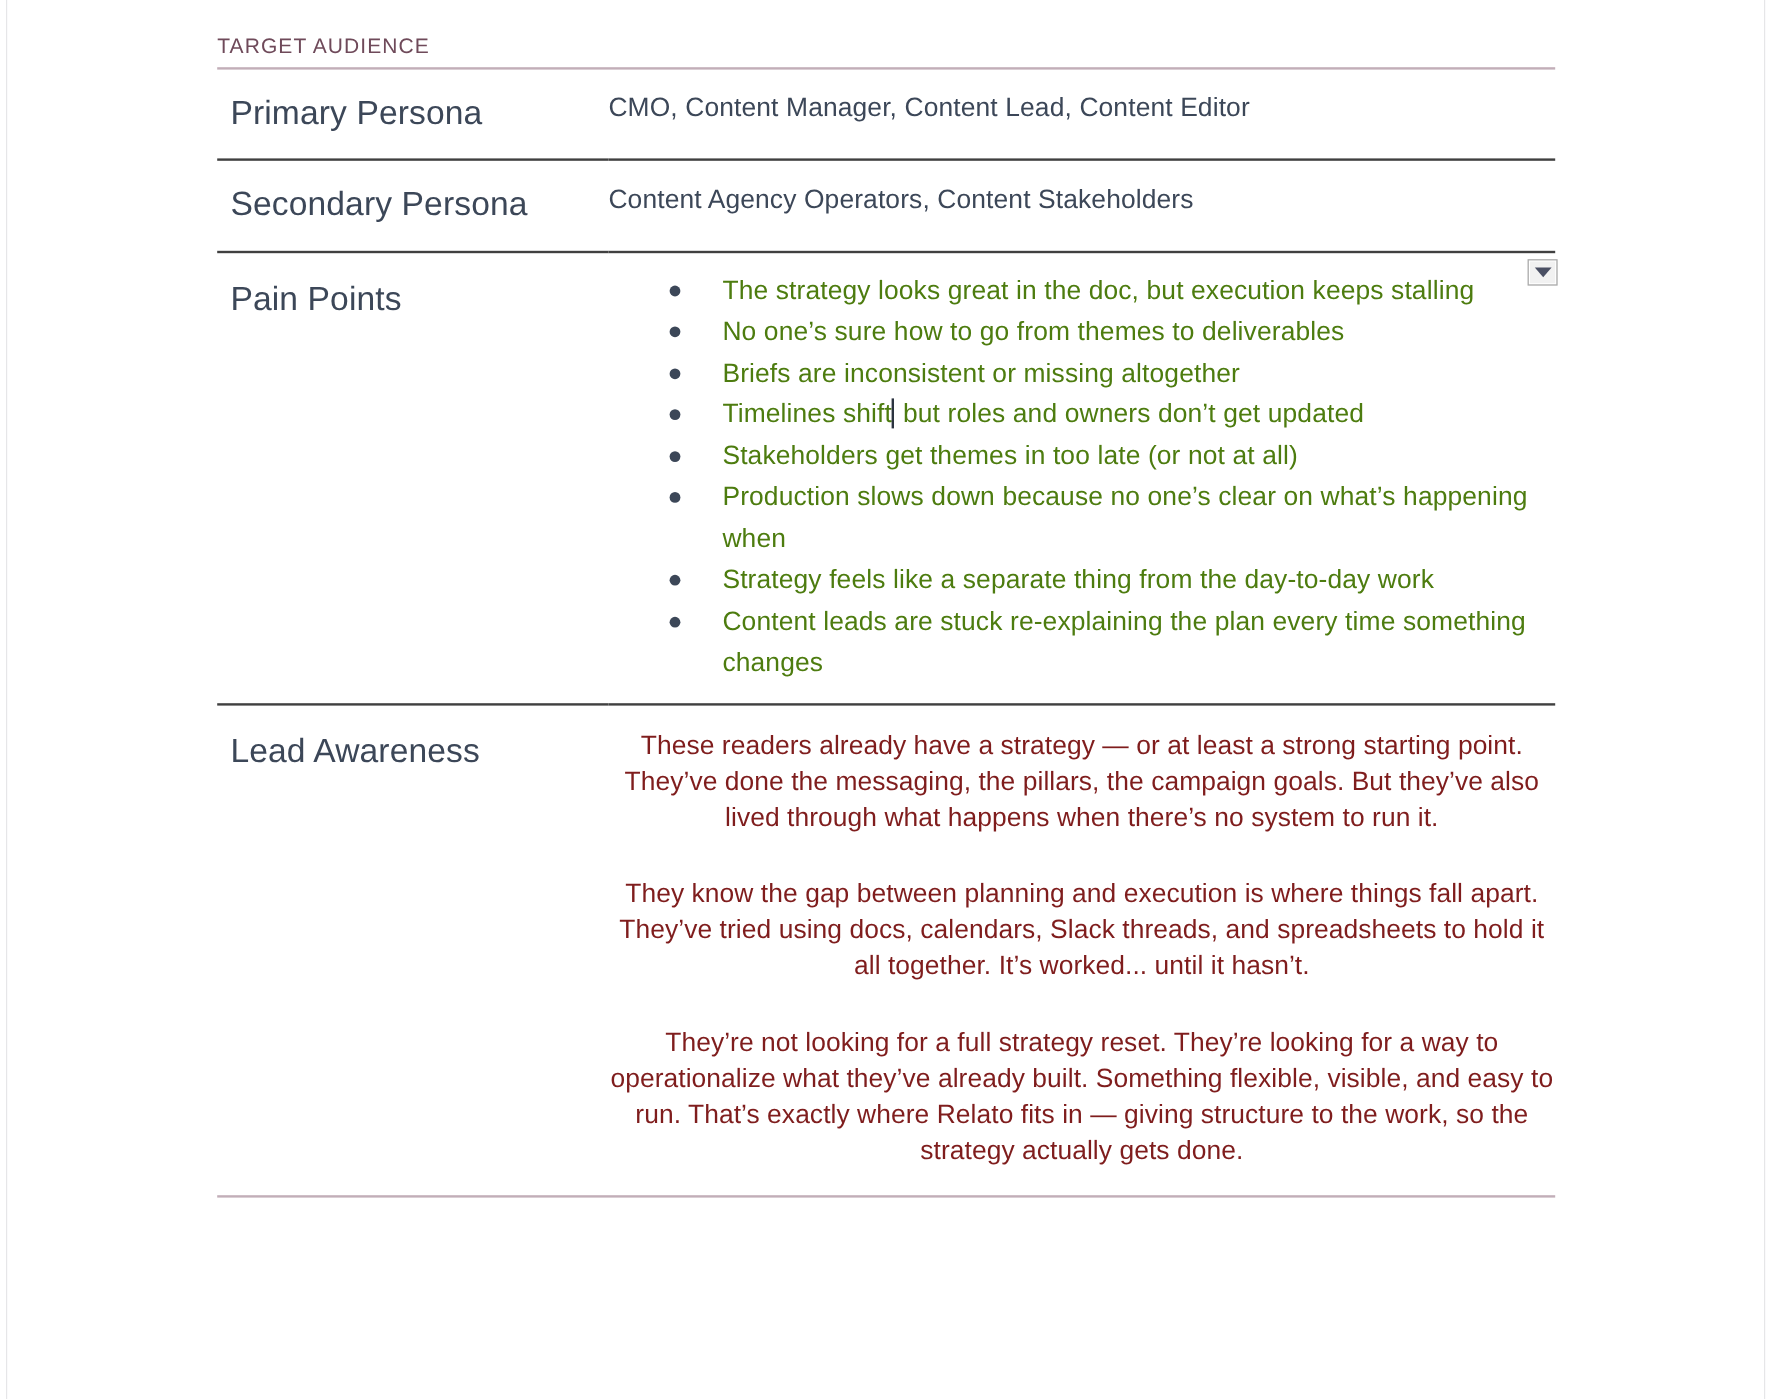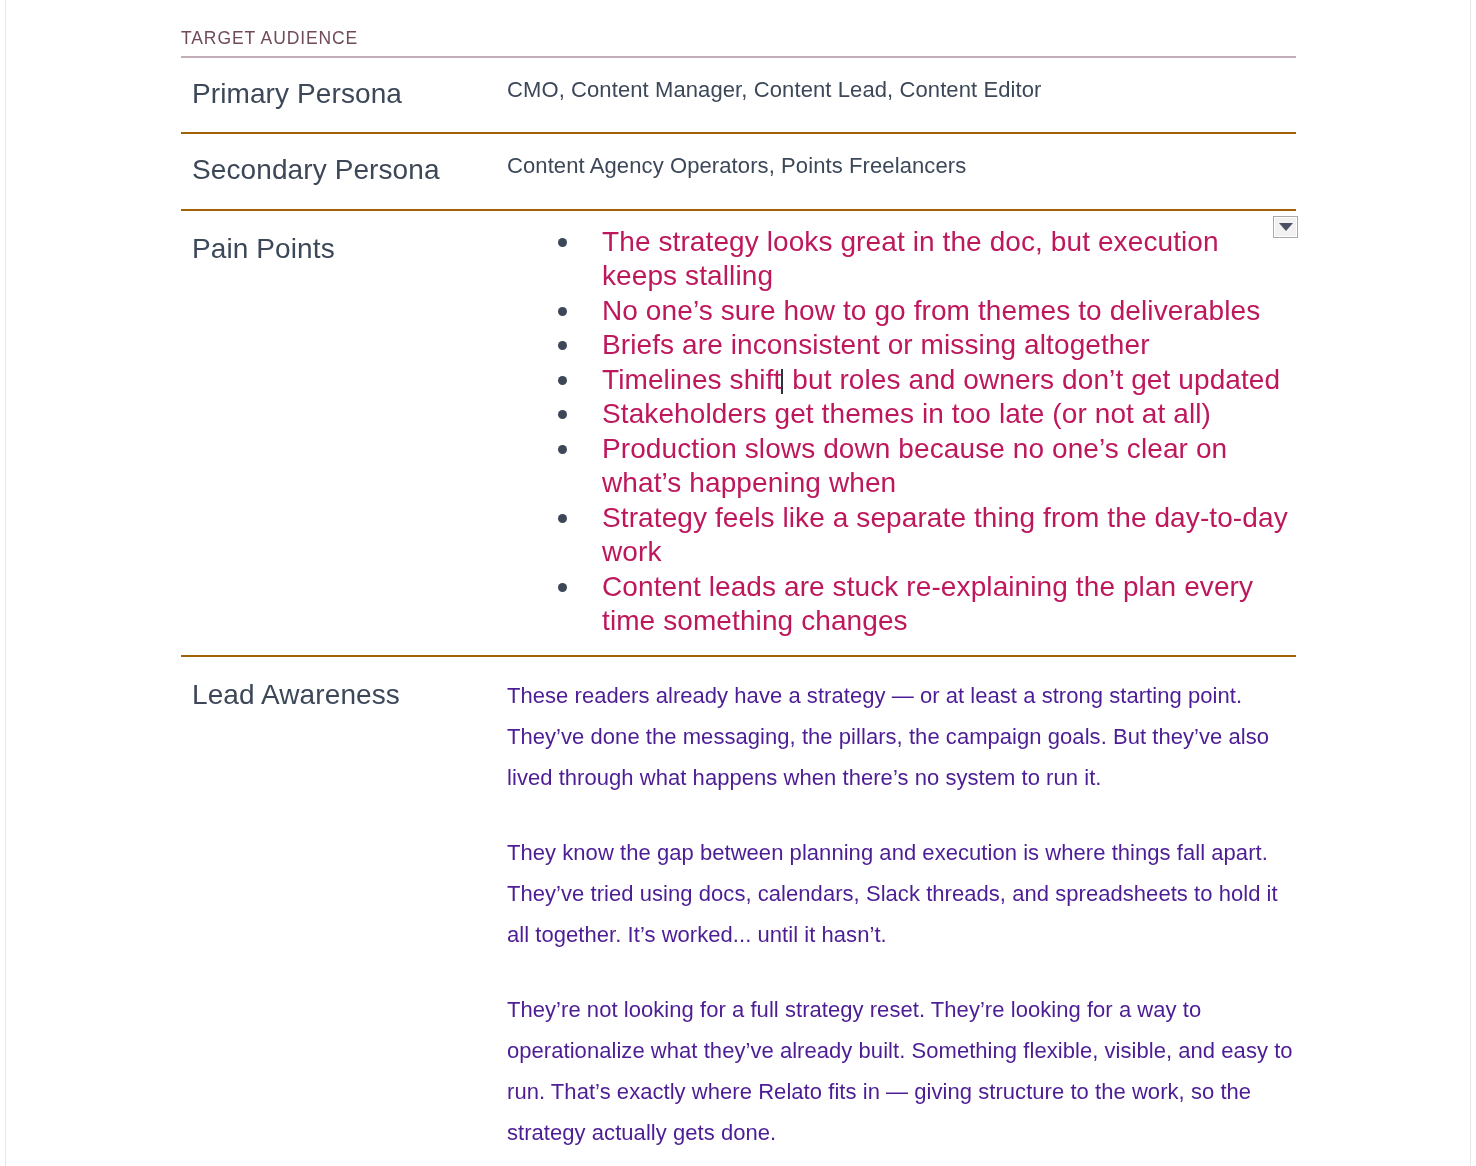--- a/index.html
+++ b/index.html
@@ -52,21 +52,21 @@
     table-layout: fixed;
   }
   table.audience td {
     vertical-align: top;
     padding: 0;
   }
   .col-label { width: 326px; }
   .col-value { width: 789px; }
 
   .row-sep td {
-    border-top: 2px solid #a16207;
+    border-top: 2px solid #404040;
   }
 
   .label-cell {
     font-size: 28px;
     color: #3c4758;
     padding-top: 16px !important;
     padding-bottom: 18px !important;
     padding-left: 11px !important;
     line-height: 1.45;
     letter-spacing: 0.1px;
@@ -86,23 +86,23 @@
     padding-bottom: 16px !important;
   }
   ul.pain-list {
     margin: 0;
     padding: 0;
     list-style: none;
   }
   ul.pain-list li {
     position: relative;
     padding-left: 95px;
-    font-size: 28px;
+    font-size: 22px;
     line-height: 34.5px;
-    color: #be185d;
+    color: #4d7c0f;
     letter-spacing: 0.1px;
   }
   ul.pain-list li .bullet {
     position: absolute;
     left: 51px;
     top: 13px;
     width: 9px;
     height: 9px;
     border-radius: 50%;
     background: #3c4758;
@@ -133,23 +133,24 @@
   .dropdown-btn .tri {
     width: 0; height: 0;
     border-left: 7px solid transparent;
     border-right: 7px solid transparent;
     border-top: 8px solid #4a4f63;
   }
 
   .awareness-cell p {
     margin: 0 0 34px 0;
     font-size: 22px;
-    line-height: 41px;
-    color: #4c1d95;
+    line-height: 30px;
+    color: #7f1d1d;
     letter-spacing: 0.05px;
+    text-align: center;
   }
   .awareness-cell p:last-child { margin-bottom: 0; }
   .awareness-cell {
     padding-top: 18px !important;
     padding-bottom: 22px !important;
   }
   .label-top {
     padding-top: 18px !important;
   }
   .bottom-rule {
@@ -175,21 +176,21 @@
     </colgroup>
     <tbody>
 
       <tr>
         <td class="label-cell">Primary Persona</td>
         <td class="value-cell">CMO, Content Manager, Content Lead, Content Editor</td>
       </tr>
 
       <tr class="row-sep">
         <td class="label-cell">Secondary Persona</td>
-        <td class="value-cell">Content Agency Operators, Points Freelancers</td>
+        <td class="value-cell">Content Agency Operators, Content Stakeholders</td>
       </tr>
 
       <tr class="row-sep">
         <td class="label-cell label-top">Pain Points</td>
         <td class="value-cell pain-cell">
 
           <div class="dropdown-btn">
             <span class="tri"></span>
           </div>
 

